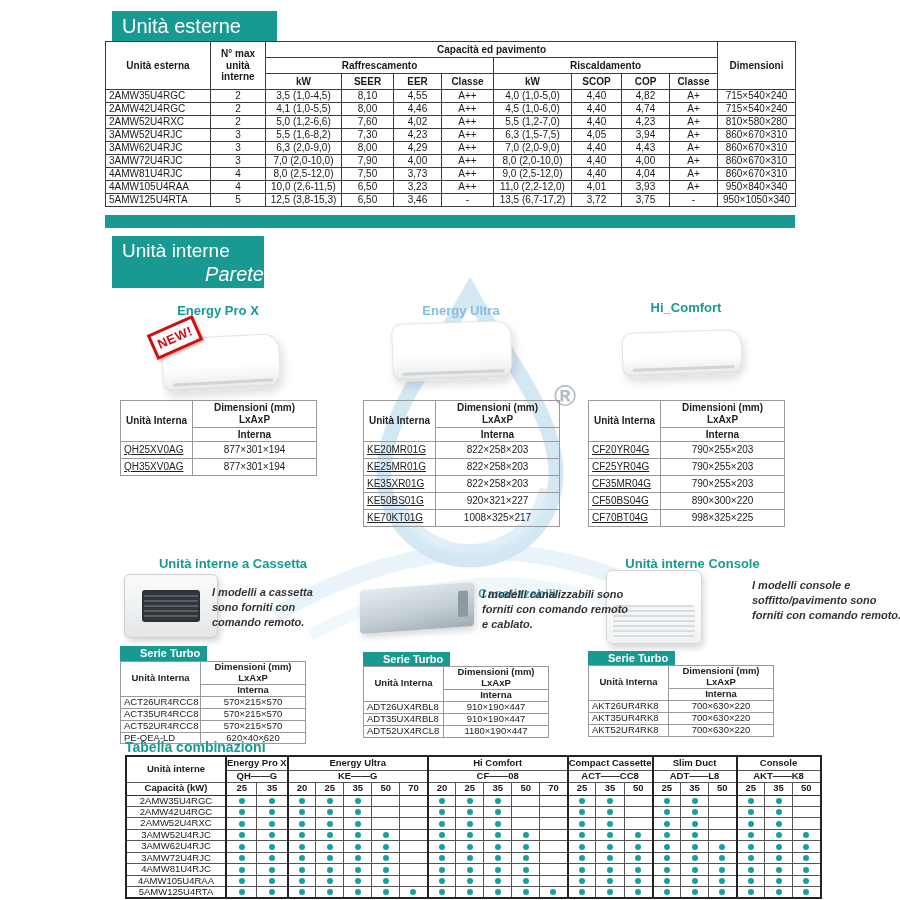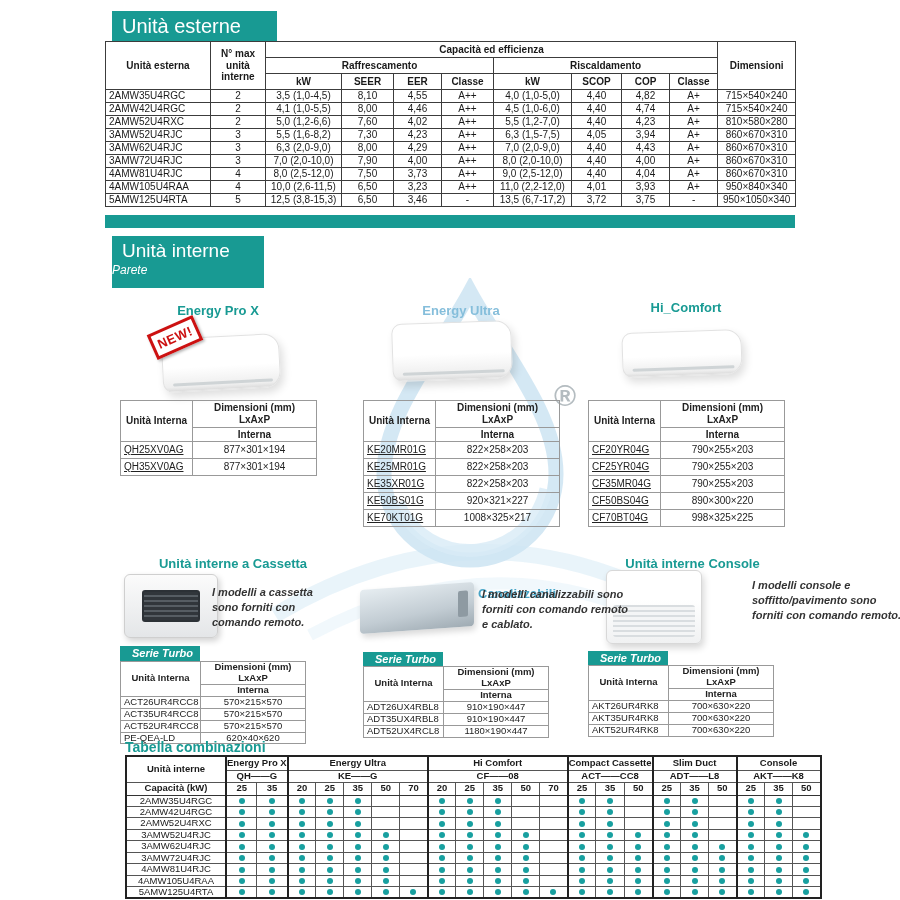--- a/index.html
+++ b/index.html
@@ -22,21 +22,21 @@
   #ext-table{left:105px;top:41px;width:690px;border-collapse:collapse;table-layout:fixed;z-index:2;}
   #ext-table th,#ext-table td{border:1px solid var(--border-dark);font-size:10px;text-align:center;padding:0;line-height:1.15;}
   #ext-table th{font-weight:bold;height:16px;}
   #ext-table td{height:13px;}
   #ext-table tbody td:first-child{text-align:left;padding-left:3px;}
   #ext-bar{left:105px;top:215px;width:690px;height:13px;background:var(--teal);z-index:2;}
 
   
   #int-title{left:112px;top:236px;width:152px;height:52px;z-index:2;padding-top:4px;}
   #int-title .l1{font-size:19px;padding-left:10px;}
-  #int-title .l2{font-size:12px;font-style:italic;text-align:left;margin-top:1px;}
+  #int-title .l2{font-size:20px;font-style:italic;text-align:right;margin-top:1px;}
 
   .prod-head{z-index:2;font-weight:bold;font-size:13px;text-align:center;width:200px;}
   #h-epx{left:118px;top:303px;color:var(--teal);}
   #h-eu{left:361px;top:303px;color:var(--ltblue);}
   #h-hc{left:586px;top:300px;color:var(--teal);}
 
   .wall-unit{z-index:2;background:linear-gradient(180deg,#ffffff 55%,#eeeeee 92%,#dcdcdc 100%);border:1px solid #e2e2e2;border-radius:10px 16px 16px 10px;box-shadow:3px 5px 9px rgba(0,0,0,.13);}
   .wall-unit::after{content:"";position:absolute;left:8%;right:6%;bottom:5px;height:3px;background:#cfd4d6;border-radius:2px;}
   #img-epx{left:162px;top:336px;width:118px;height:54px;transform:rotate(-3deg);}
   #img-eu{left:392px;top:322px;width:120px;height:58px;transform:rotate(-2deg);}
@@ -68,21 +68,21 @@
   #note-canal{left:482px;top:587px;width:155px;}
   #note-cons{left:712px;top:578px;width:155px;margin-left:40px;}
 
   #img-cass{left:124px;top:574px;width:94px;height:64px;z-index:2;background:linear-gradient(180deg,#fbfbfb,#e4e6e8);border:1px solid #cfcfcf;border-radius:6px;box-shadow:2px 3px 6px rgba(0,0,0,.18);display:flex;align-items:center;justify-content:center;}
   #img-cass .grille{width:62%;height:52%;background:repeating-linear-gradient(180deg,#31363b 0 3px,#565d63 3px 5px);border-radius:3px;border:2px solid #2c3136;}
   #img-duct{left:360px;top:586px;width:114px;height:44px;z-index:2;background:linear-gradient(172deg,#e6edf1 0%,#c2ccd3 60%,#9fabb3 100%);border-radius:4px;transform:skewY(-4deg);box-shadow:2px 4px 6px rgba(0,0,0,.15);}
   #img-duct::after{content:"";position:absolute;right:6px;top:8px;width:10px;height:60%;background:#8e9aa2;border-radius:2px;}
   #img-cons{left:606px;top:570px;width:96px;height:74px;z-index:2;background:linear-gradient(180deg,#ffffff 40%,#f0f1f2);border:1px solid #d8d8d8;border-radius:6px;box-shadow:2px 4px 7px rgba(0,0,0,.16);}
   #img-cons::after{content:"";position:absolute;left:6%;right:6%;bottom:6px;height:45%;background:repeating-linear-gradient(180deg,#d9dde0 0 2px,#f4f5f6 2px 5px);border-radius:3px;}
 
-  .serie-bar{z-index:2;background:var(--teal);color:#fff;font-weight:bold;font-size:11px;padding:1px 7px 2px 12px;font-style:italic;}
+  .serie-bar{z-index:2;background:var(--teal);color:#fff;font-weight:bold;font-size:11px;padding:1px 7px 2px 20px;}
   #sb1{left:120px;top:646px;}
   #sb2{left:363px;top:652px;}
   #sb3{left:588px;top:651px;}
 
   .serie-table{border-collapse:collapse;table-layout:fixed;z-index:2;background:#fff;}
   .serie-table th,.serie-table td{border:1px solid var(--border-mid);font-size:9.5px;padding:0;line-height:1.15;color:#222;}
   .serie-table th{font-weight:bold;}
   .serie-table .dimhead{height:22px;}
   .serie-table .subhead{height:11px;}
   .serie-table td{height:11px;text-align:center;}
@@ -131,21 +131,21 @@
       <col style="width:78px">
       <col style="width:50px">
       <col style="width:48px">
       <col style="width:48px">
       <col style="width:78px">
   </colgroup>
   <thead>
     <tr>
       <th rowspan="3">Unità esterna</th>
       <th rowspan="3">N° max unità interne</th>
-      <th colspan="8">Capacità ed efficienza</th>
+      <th colspan="8">Capacità ed pavimento</th>
       <th rowspan="3">Dimensioni</th>
     </tr>
     <tr>
       <th colspan="4">Raffrescamento</th>
       <th colspan="4">Riscaldamento</th>
     </tr>
     <tr>
       <th>kW</th>
       <th>SEER</th>
       <th>EER</th>

